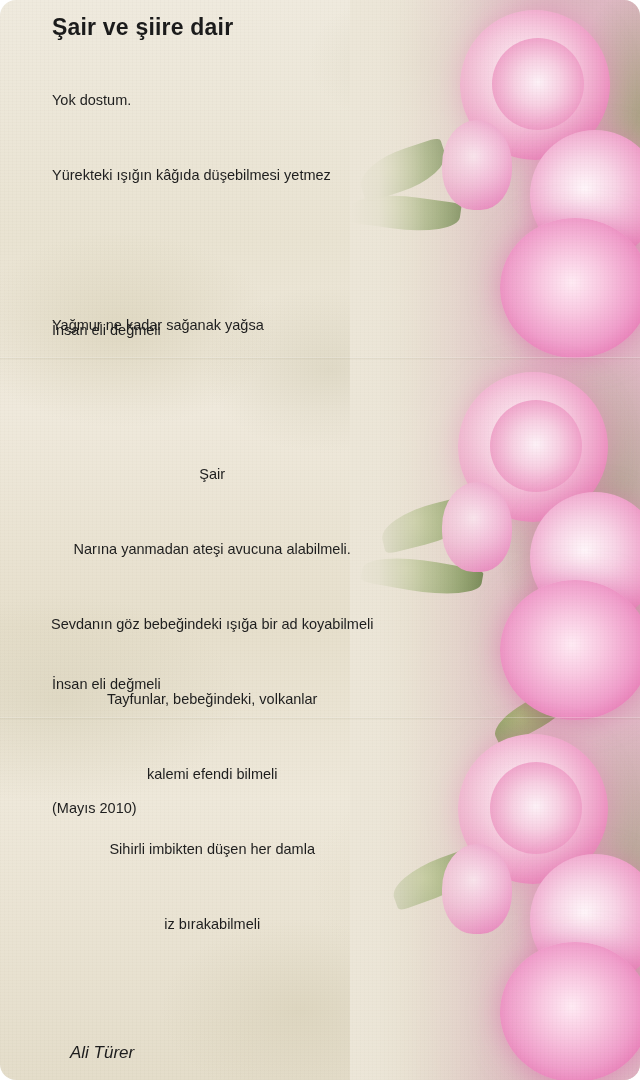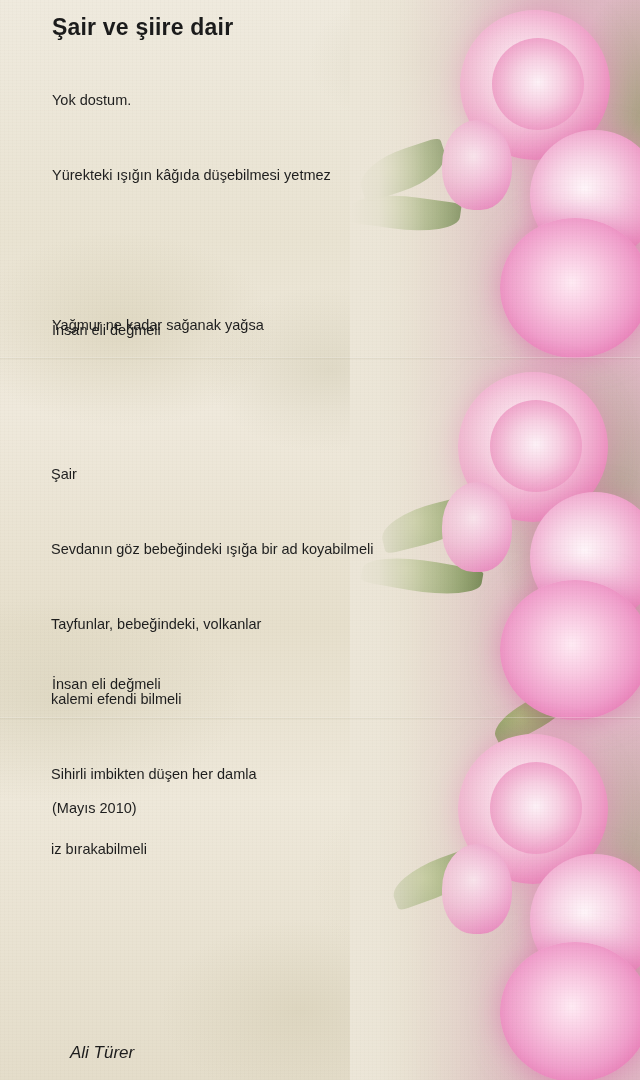--- a/index.html
+++ b/index.html
@@ -21,20 +21,21 @@
     overflow: hidden;
     background:
       
       radial-gradient(ellipse 220px 140px at 120px 330px, rgba(170,160,110,0.20), rgba(170,160,110,0) 70%),
       radial-gradient(ellipse 180px 120px at 330px 370px, rgba(150,145,100,0.16), rgba(150,145,100,0) 70%),
       radial-gradient(ellipse 260px 150px at 60px 700px, rgba(160,155,110,0.14), rgba(160,155,110,0) 70%),
       radial-gradient(ellipse 200px 130px at 300px 1010px, rgba(165,155,110,0.14), rgba(165,155,110,0) 70%),
       radial-gradient(ellipse 160px 100px at 420px 60px, rgba(150,140,100,0.12), rgba(150,140,100,0) 70%),
       radial-gradient(ellipse 300px 180px at 520px 880px, rgba(190,180,140,0.18), rgba(190,180,140,0) 70%),
       linear-gradient(180deg, #efeade 0%, #e9e3d2 22%, #efe9dc 38%, #e6dfcc 58%, #eee8da 74%, #e4ddca 100%);
+    border-radius: 16px;
   }
 
   
   #grain {
     position: absolute;
     inset: 0;
     pointer-events: none;
     opacity: 0.55;
     background-image:
       repeating-linear-gradient(0deg, rgba(120,110,80,0.035) 0px, rgba(120,110,80,0.035) 1px, rgba(255,255,255,0) 1px, rgba(255,255,255,0) 3px),
@@ -110,21 +111,21 @@
     position: absolute;
     left: 52px;
     color: #1e1e1e;
     font-size: 14.5px;
     line-height: 25px;
     white-space: pre-wrap;
   }
   .stanza .line { display: block; }
   #stanza-1 { top: 38px; }
   #stanza-2 { top: 268px; }
-  #stanza-3 { top: 412px; left: 51px; }
+  #stanza-3 { top: 412px; left: 51px; text-align: center; }
   #stanza-4 { top: 622px; }
   #date { top: 776px; margin-top: 20px; }
   .author {
     position: absolute;
     left: 70px;
     top: 1043px;
     font-size: 17px;
     font-style: italic;
     color: #1d1d1d;
   }
@@ -213,20 +214,21 @@
       <span class="line">&nbsp;</span>
       <span class="line">Yağmur ne kadar sağanak yağsa</span>
     </div>
 
     <div class="stanza" id="stanza-2">
       <span class="line">İnsan eli değmeli</span>
     </div>
 
     <div class="stanza" id="stanza-3">
       <span class="line">Şair</span>
+      <span class="line">Narına yanmadan ateşi avucuna alabilmeli.</span>
       <span class="line">Sevdanın göz bebeğindeki ışığa bir ad koyabilmeli</span>
       <span class="line">Tayfunlar, bebeğindeki, volkanlar</span>
       <span class="line">kalemi efendi bilmeli</span>
       <span class="line">Sihirli imbikten düşen her damla</span>
       <span class="line">iz bırakabilmeli</span>
     </div>
 
     <div class="stanza" id="stanza-4">
       <span class="line">İnsan eli değmeli</span>
     </div>

